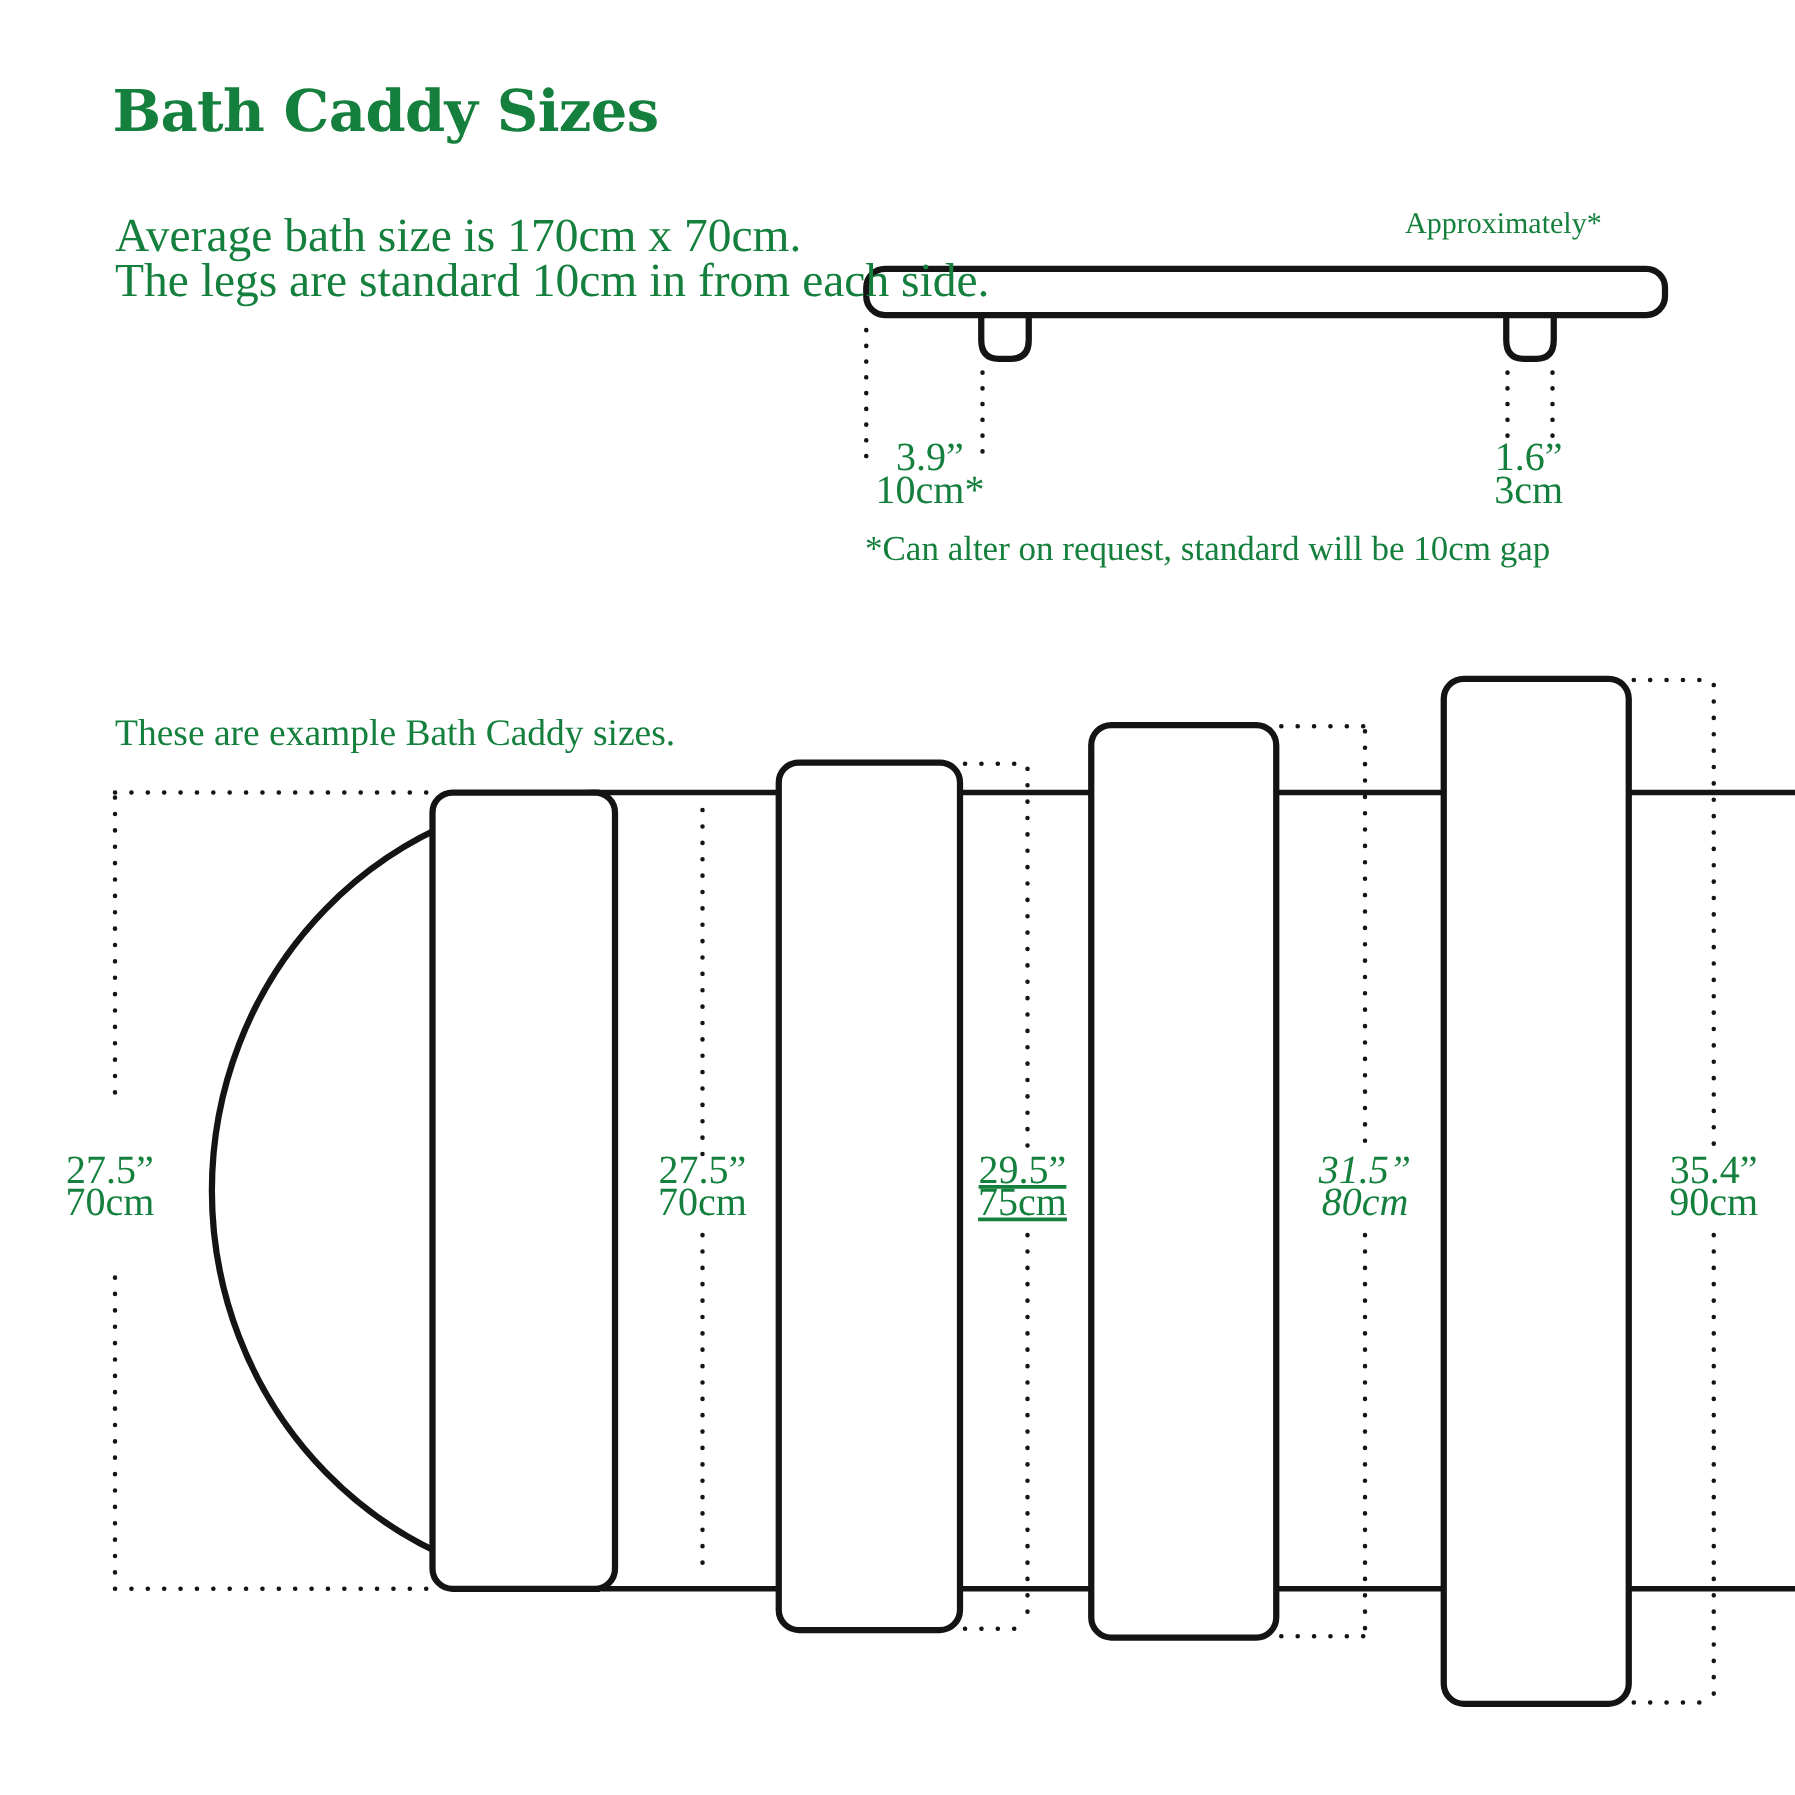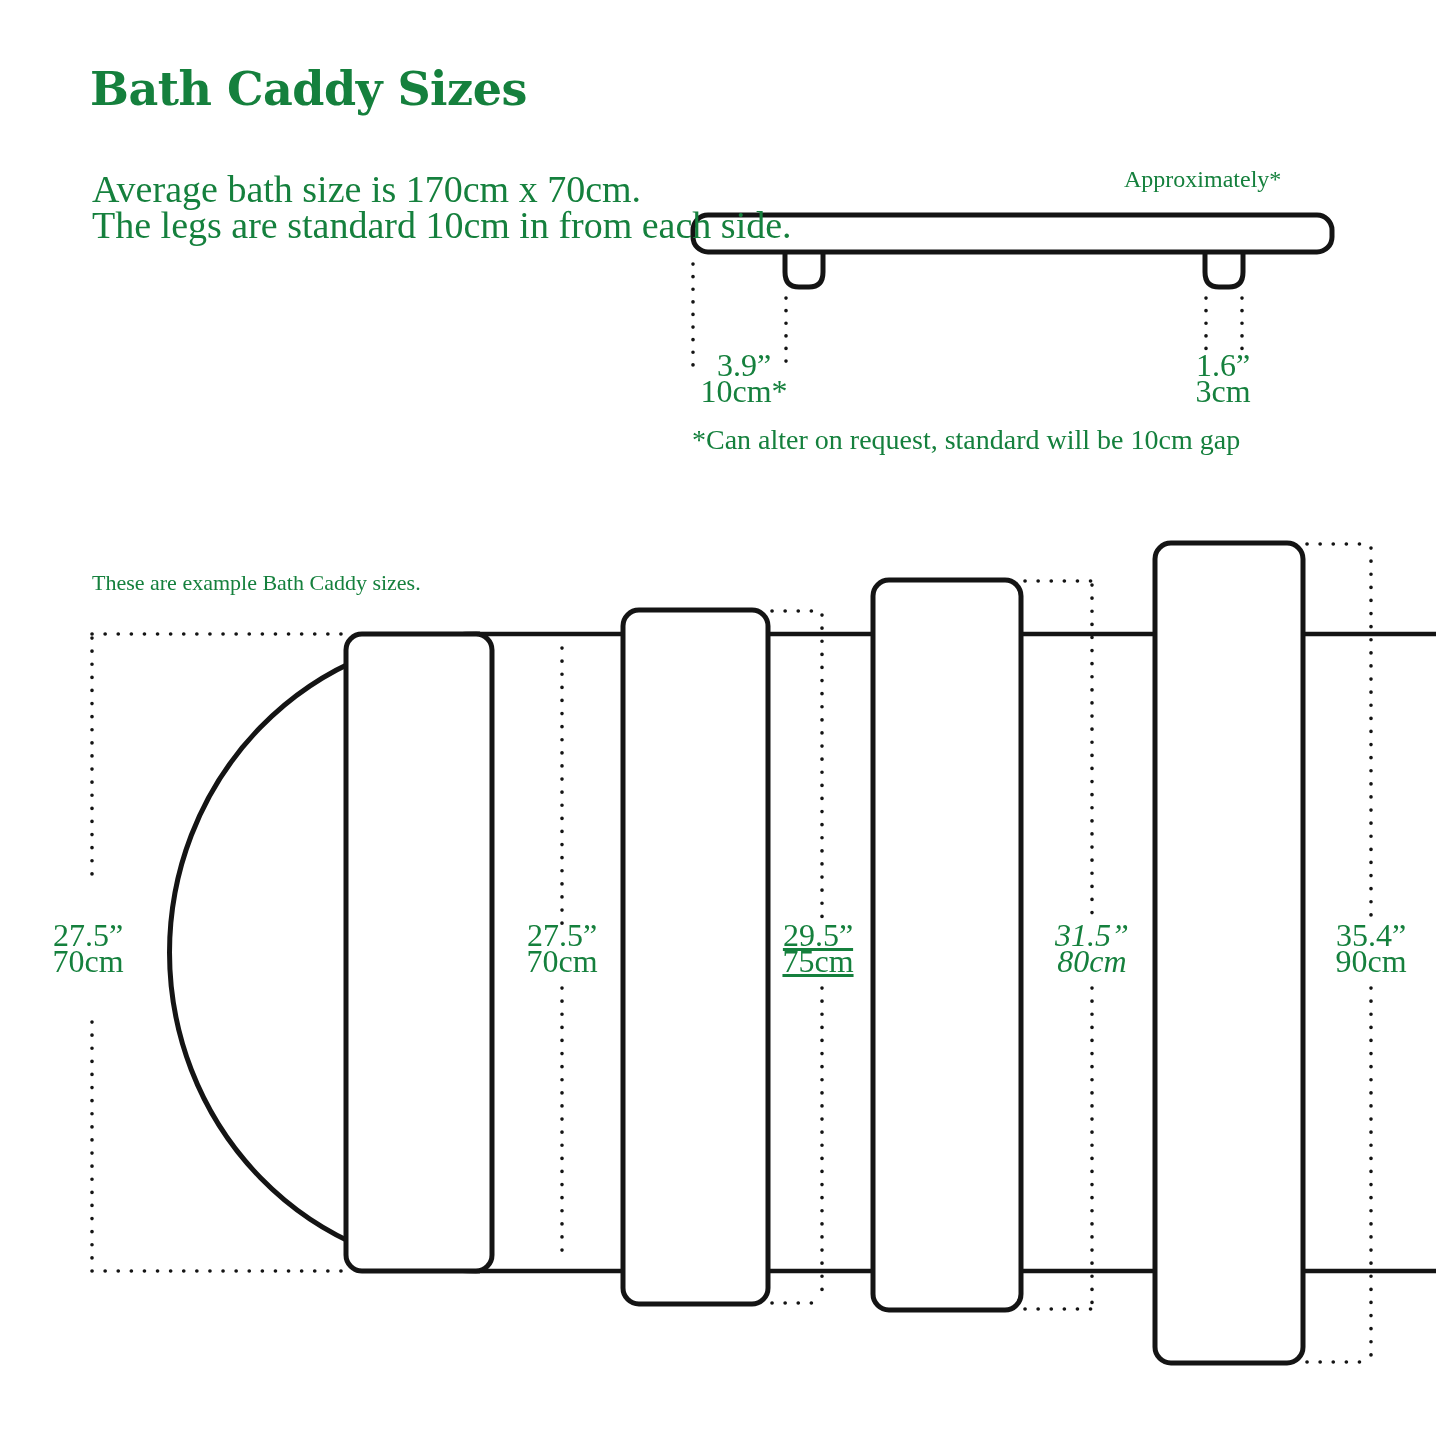--- a/index.html
+++ b/index.html
@@ -47,21 +47,21 @@
   }
   .footnote {
     left: 692px;
     top: 424px;
     font-size: 28px;
     white-space: nowrap;
   }
   .examples-intro {
     left: 92px;
     top: 570px;
-    font-size: 22px;
+    font-size: 30px;
     white-space: nowrap;
   }
   .measure-label {
     width: 160px;
     font-size: 32px;
     line-height: 26px;
     text-align: center;
   }
   .measure-label span { display: block; }
   .top-measure-a { left: 664px; top: 352px; }

